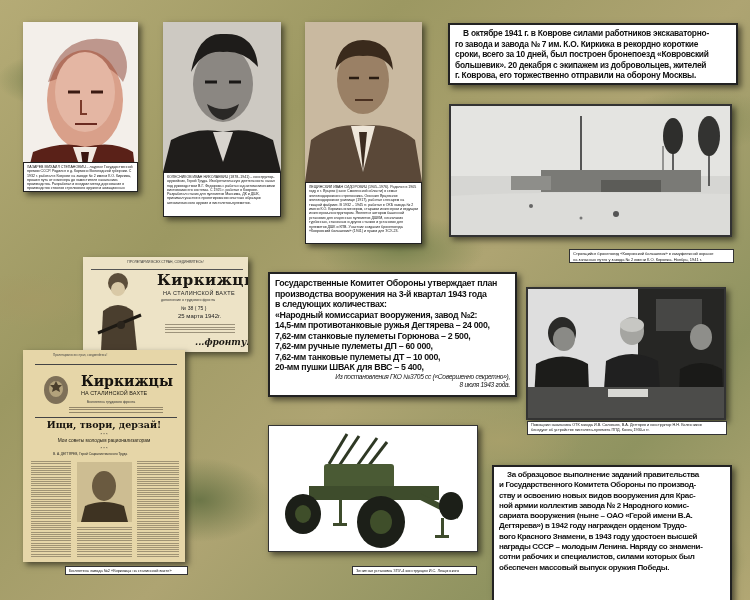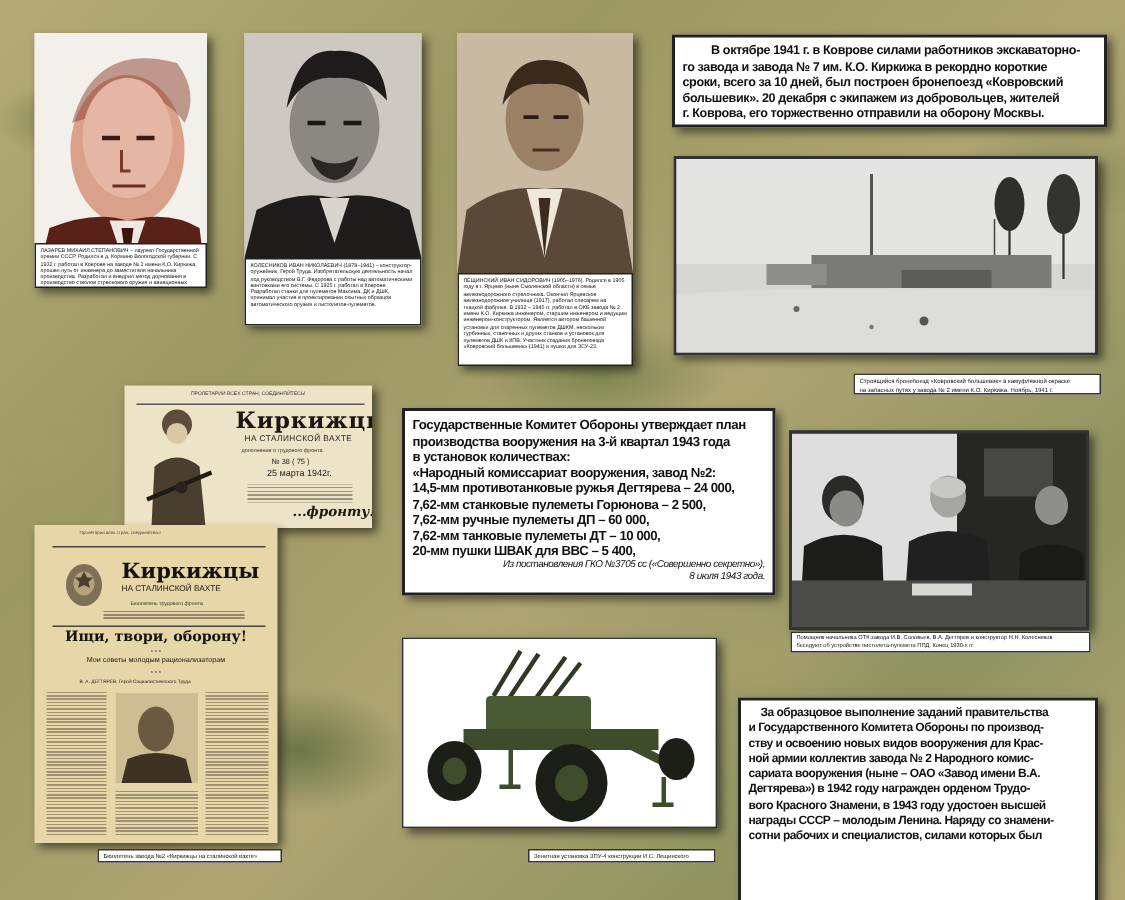--- a/index.html
+++ b/index.html
@@ -62,21 +62,21 @@
     <path d="M44 56 h10 M64 56 h10" stroke="#2a1c12" stroke-width="2.5"></path>
     <path d="M50 78 h18" stroke="#4a3020" stroke-width="2"></path>
     <path d="M0 160 L6 118 Q30 100 58 104 Q88 100 110 118 L117 160 Z" fill="#5a4838"></path>
     <path d="M46 104 L58 150 L70 104 Z" fill="#efe7da"></path>
     <path d="M54 110 L58 150 L62 110 Z" fill="#3c2c20"></path>
   </svg>
   <div class="caption" style="left:0;top:160px;width:117px;height:62px;font-size:3.6px;line-height:4.4px;">ЛЕЩИНСКИЙ ИВАН СИДОРОВИЧ (1905–1976). Родился в 1905 году в г. Ярцево (ныне Смоленской области) в семье железнодорожного стрелочника. Окончил Ярцевское железнодорожное училище (1917), работал слесарем на ткацкой фабрике. В 1932 – 1945 гг. работал в ОКБ завода № 2 имени К.О. Киркижа инженером, старшим инженером и ведущим инженером-конструктором. Является автором башенной установки для спаренных пулеметов ДШКМ, нескольких турбинных, станочных и других станков и установок для пулеметов ДШК и КПВ. Участник создания бронепоезда «Ковровский большевик» (1941) и пушки для ЗСУ-23.</div>
 </div>
 
 <div class="textbox" style="left:448px;top:23px;width:290px;height:62px;padding:3px 5px;font-size:8.4px;line-height:10.6px;font-weight:bold;font-family:'Liberation Sans Narrow','Liberation Sans',sans-serif;letter-spacing:-0.25px;">
-  <span class="ln" style="padding-left:8px;text-align:center;">В октябре 1941 г.  в Коврове силами работников экскаваторно-</span>
+  <span class="ln" style="padding-left:8px;">В октябре 1941 г.  в Коврове силами работников экскаваторно-</span>
   <span class="ln">го завода и завода № 7 им. К.О. Киркижа в рекордно короткие</span>
   <span class="ln">сроки, всего за 10 дней, был построен бронепоезд «Ковровский</span>
   <span class="ln">большевик». 20 декабря с экипажем из добровольцев, жителей</span>
   <span class="ln">г. Коврова, его торжественно отправили на оборону Москвы.</span>
 </div>
 
 <div class="panel" style="left:449px;top:104px;width:283px;height:133px;background:#d9d9d6;border:2px solid #333;box-sizing:border-box;">
   <svg width="279" height="129" viewBox="0 0 279 129" style="position:absolute;left:0;top:0;">
     <rect width="279" height="129" fill="#d6d6d3"></rect>
     <rect y="0" width="279" height="70" fill="#e4e4e1"></rect>
@@ -125,40 +125,40 @@
   <svg width="26" height="30" viewBox="0 0 26 30" style="position:absolute;left:20px;top:25px;">
     <ellipse cx="13" cy="15" rx="12" ry="14" fill="#7e7058"></ellipse>
     <ellipse cx="13" cy="14" rx="7" ry="8" fill="#b3a27c"></ellipse>
     <path d="M13 6 l2 4 h4 l-3 3 1 4 -4 -2 -4 2 1 -4 -3 -3 h4 z" fill="#4a3e2c"></path>
   </svg>
   <div style="position:absolute;left:58px;top:23px;font-family:'DejaVu Serif',serif;font-weight:bold;font-size:14px;color:#16130e;">Киркижцы</div>
   <div style="position:absolute;left:58px;top:40px;font-size:5.5px;color:#1c1912;">НА СТАЛИНСКОЙ ВАХТЕ</div>
   <div style="position:absolute;left:64px;top:50px;font-size:3.5px;color:#333;">Бюллетень трудового фронта</div>
   <div style="position:absolute;left:46px;top:56px;width:94px;height:8px;background:repeating-linear-gradient(#e6d6a8 0 1.2px,#6f644e 1.2px 2.2px);opacity:0.7;"></div>
   <div style="position:absolute;left:12px;top:67px;width:142px;height:1px;background:#444;"></div>
-  <div style="position:absolute;left:0;top:69px;width:162px;text-align:center;font-family:'DejaVu Serif',serif;font-weight:bold;font-size:9.5px;color:#16130e;">Ищи, твори, оборону!</div>
+  <div style="position:absolute;left:0;top:69px;width:162px;text-align:center;font-family:'DejaVu Serif',serif;font-weight:bold;font-size:9.5px;color:#16130e;">Ищи, твори, дерзай!</div>
   <div style="position:absolute;left:0;top:82px;width:162px;text-align:center;font-size:4px;color:#222;">* * *</div>
   <div style="position:absolute;left:0;top:88px;width:162px;text-align:center;font-size:4.8px;color:#1c1912;">Мои советы молодым рационализаторам</div>
   <div style="position:absolute;left:0;top:96px;width:162px;text-align:center;font-size:4px;color:#222;">* * *</div>
   <div style="position:absolute;left:30px;top:102px;font-size:3.2px;color:#222;">В. А. ДЕГТЯРЕВ, Герой Социалистического Труда</div>
   <div style="position:absolute;left:8px;top:110px;width:40px;height:98px;background:repeating-linear-gradient(#e6d6a8 0 1.2px,#7a6f58 1.2px 2.2px);opacity:0.65;"></div>
   <svg width="55" height="60" viewBox="0 0 55 60" style="position:absolute;left:54px;top:112px;">
     <rect width="55" height="60" fill="#cdbd92"></rect>
     <ellipse cx="27" cy="24" rx="12" ry="15" fill="#6a5a40"></ellipse>
     <path d="M4 60 L8 44 Q27 36 47 44 L51 60 Z" fill="#3e3322"></path>
   </svg>
   <div style="position:absolute;left:114px;top:110px;width:42px;height:98px;background:repeating-linear-gradient(#e6d6a8 0 1.2px,#7a6f58 1.2px 2.2px);opacity:0.65;"></div>
   <div style="position:absolute;left:54px;top:176px;width:55px;height:32px;background:repeating-linear-gradient(#e6d6a8 0 1.2px,#7a6f58 1.2px 2.2px);opacity:0.65;"></div>
 </div>
 <div class="smallcap" style="left:65px;top:566px;width:123px;height:9px;font-size:3.9px;line-height:6px;">Бюллетень завода №2 «Киркижцы на сталинской вахте»</div>
 
 <div class="textbox" style="left:268px;top:272px;width:249px;height:125px;padding:4px 5px;font-size:8.8px;line-height:10.5px;font-weight:bold;letter-spacing:-0.3px;">
   <span class="ln">Государственные Комитет Обороны утверждает план</span>
   <span class="ln">производства вооружения на 3-й квартал 1943 года</span>
-  <span class="ln">в установок количествах:</span>
+  <span class="ln">в следующих количествах:</span>
   <span class="ln">«Народный комиссариат вооружения, завод №2:</span>
   <span class="ln">14,5-мм противотанковые ружья Дегтярева – 24 000,</span>
   <span class="ln">7,62-мм станковые пулеметы Горюнова – 2 500,</span>
   <span class="ln">7,62-мм ручные пулеметы ДП – 60 000,</span>
   <span class="ln">7,62-мм танковые пулеметы ДТ – 10 000,</span>
   <span class="ln">20-мм пушки ШВАК для ВВС – 5 400,</span>
   <span class="ln" style="text-align:right;font-size:6.6px;line-height:8px;font-style:italic;font-weight:normal;">Из постановления ГКО №3705 сс («Совершенно секретно»),</span>
   <span class="ln" style="text-align:right;font-size:6.6px;line-height:8px;font-style:italic;font-weight:normal;">8 июля 1943 года.</span>
 </div>
 
@@ -206,18 +206,19 @@
     <rect x="166" y="109" width="14" height="3" fill="#3e4c2c"></rect>
   </svg>
 </div>
 <div class="smallcap" style="left:352px;top:566px;width:125px;height:9px;font-size:3.9px;line-height:6px;">Зенитная установка ЗПУ-4 конструкции И.С. Лещинского</div>
 
 <div class="textbox" style="left:492px;top:465px;width:240px;height:140px;padding:3px 5px;font-size:8px;line-height:10.3px;font-weight:bold;letter-spacing:-0.35px;">
   <span class="ln" style="padding-left:8px;">За образцовое выполнение заданий правительства</span>
   <span class="ln">и Государственного Комитета Обороны по производ-</span>
   <span class="ln">ству и освоению новых видов вооружения для Крас-</span>
   <span class="ln">ной армии коллектив завода № 2 Народного комис-</span>
-  <span class="ln">сариата вооружения (ныне – ОАО «Завод имени В.А.</span>
+  <span class="ln">сариата вооружения (ныне – ОАО «Герой имени В.А.</span>
   <span class="ln">Дегтярева») в 1942 году награжден орденом Трудо-</span>
   <span class="ln">вого Красного Знамени, в 1943 году удостоен высшей</span>
   <span class="ln">награды СССР – молодым Ленина. Наряду со знамени-</span>
   <span class="ln">сотни рабочих и специалистов, силами которых был</span>
+  <span class="ln">обеспечен массовый выпуск оружия Победы.</span>
 </div>
 
 </body></html>

